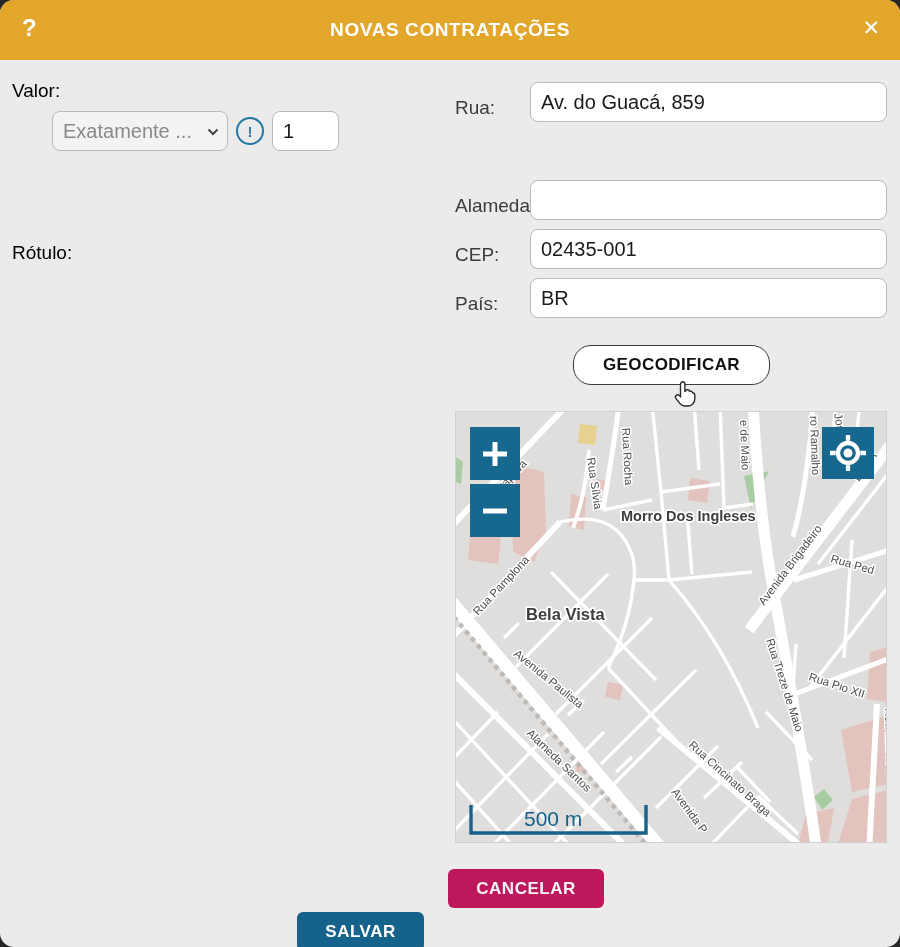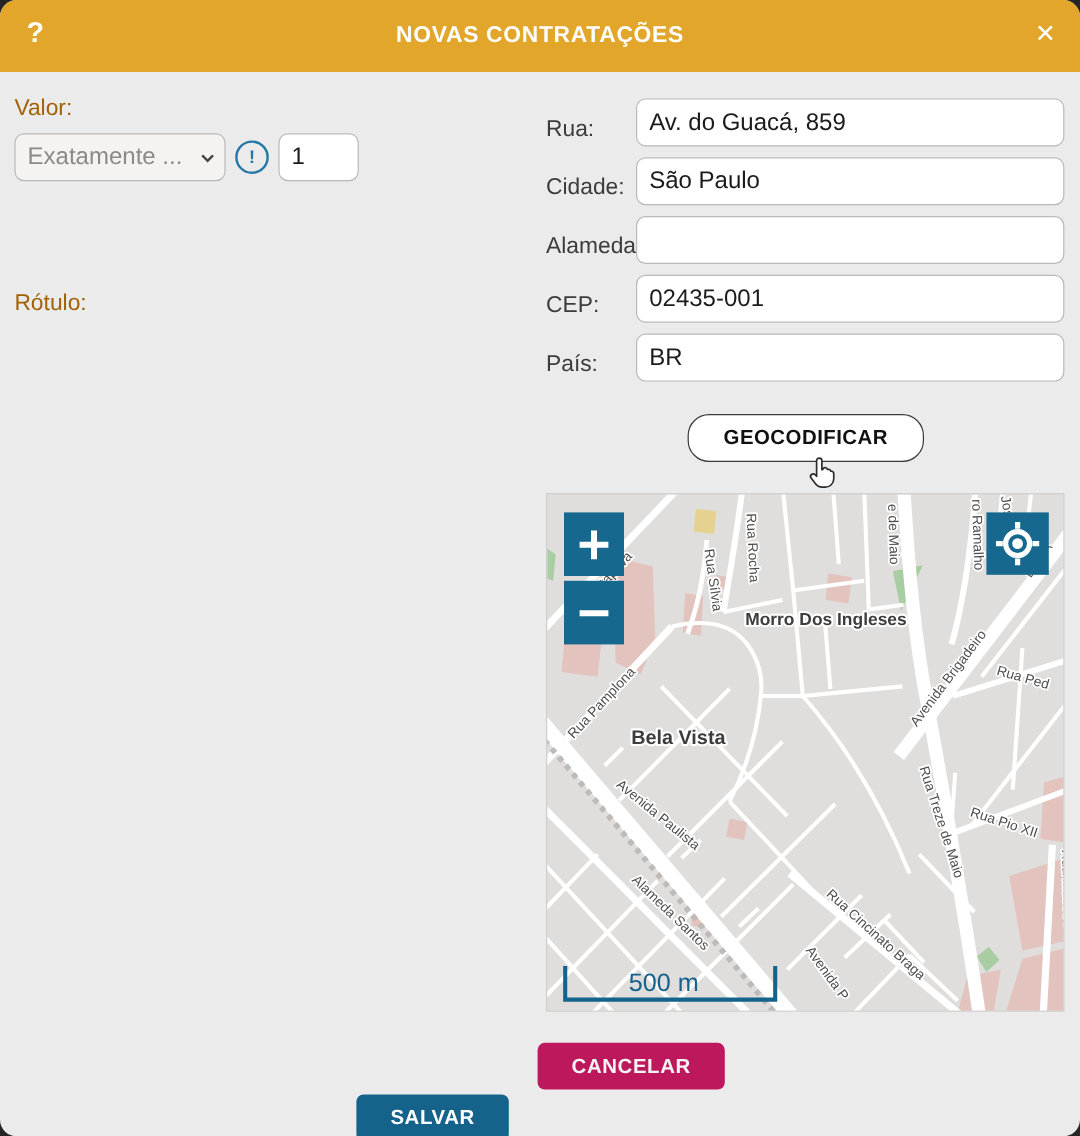--- a/index.html
+++ b/index.html
@@ -27,29 +27,29 @@
     color: #fff; font-weight: 700; font-size: 24px; cursor: pointer;
     background: none; border: none; font-family: inherit;
   }
   .hdr-close {
     position: absolute; right: 20px; top: 16px;
     color: #fff; font-weight: 700; font-size: 21px; cursor: pointer;
     background: none; border: none; font-family: inherit;
   }
   
   .content { position: absolute; left: 0; top: 60px; right: 0; bottom: 0; }
-  .lbl { position: absolute; color: #a16207; font-size: 19px; }
+  .lbl { position: absolute; color: #000000; font-size: 19px; }
   input, select {
     font-family: inherit; font-size: 20px; color: #1b1b1b;
     background: #fff; border: 1px solid #b9b9b9; border-radius: 8px;
     padding: 0 10px; outline: none;
   }
   .valor-row { position: absolute; left: 12px; top: 51px; height: 40px; display: flex; align-items: center; }
   .sel-wrap { position: relative; display: inline-block; }
-  .sel-wrap select { appearance: none; -webkit-appearance: none; width: 100%; height: 40px; padding-right: 28px; }
+  .sel-wrap select { appearance: none; -webkit-appearance: none; width: 100%; height: 40px; padding-right: 28px; margin-left: 40px; }
   .sel-wrap .chev { position: absolute; right: 9px; top: 50%; margin-top: -3px; width: 12px; height: 8px; pointer-events: none; }
   .sel-op select { width: 176px; background: #f4f3f1; color: #8a8a8a; }
   .warn {
     width: 28px; height: 28px; border: 2px solid #2578a6; border-radius: 50%;
     color: #2578a6; font-weight: 700; font-size: 15px;
     display: inline-flex; align-items: center; justify-content: center;
     margin: 0 8px 0 8px; background: transparent; flex: 0 0 auto;
   }
   .valor-input { width: 67px; height: 40px; }
   .sel-end { position: absolute; left: 12px; top: 130px; width: 335px; }
@@ -129,24 +129,20 @@
       <span class="warn">!</span>
       <input class="valor-input" type="text" value="1" style="">
     </div>
 
 
     <span class="lbl" style="left:12px; top:182px;">Rótulo:</span>
 
     <div class="addr-row r0">
       <span class="a-lbl">Rua:</span>
       <input type="text" value="Av. do Guacá, 859" style="">
-    </div>
-    <div class="addr-row r1">
-      <span class="a-lbl">Cidade:</span>
-      <input type="text" value="São Paulo" style="">
     </div>
     <div class="addr-row r2">
       <span class="a-lbl">Alameda:</span>
       <input type="text" value="" style="">
     </div>
     <div class="addr-row r3">
       <span class="a-lbl">CEP:</span>
       <input type="text" value="02435-001" style="">
     </div>
     <div class="addr-row r4">

